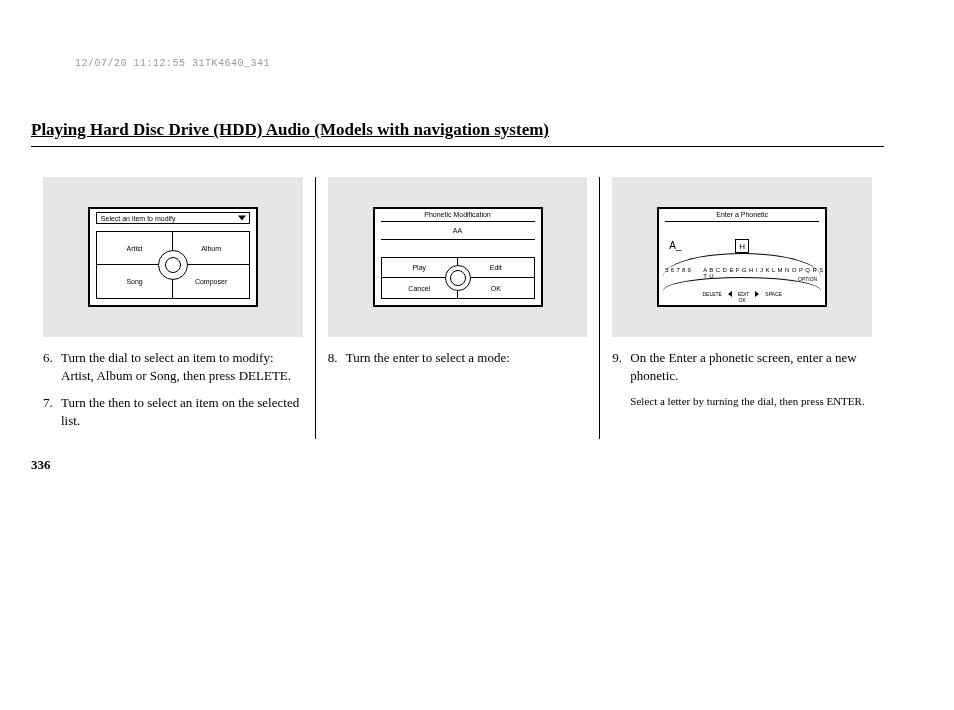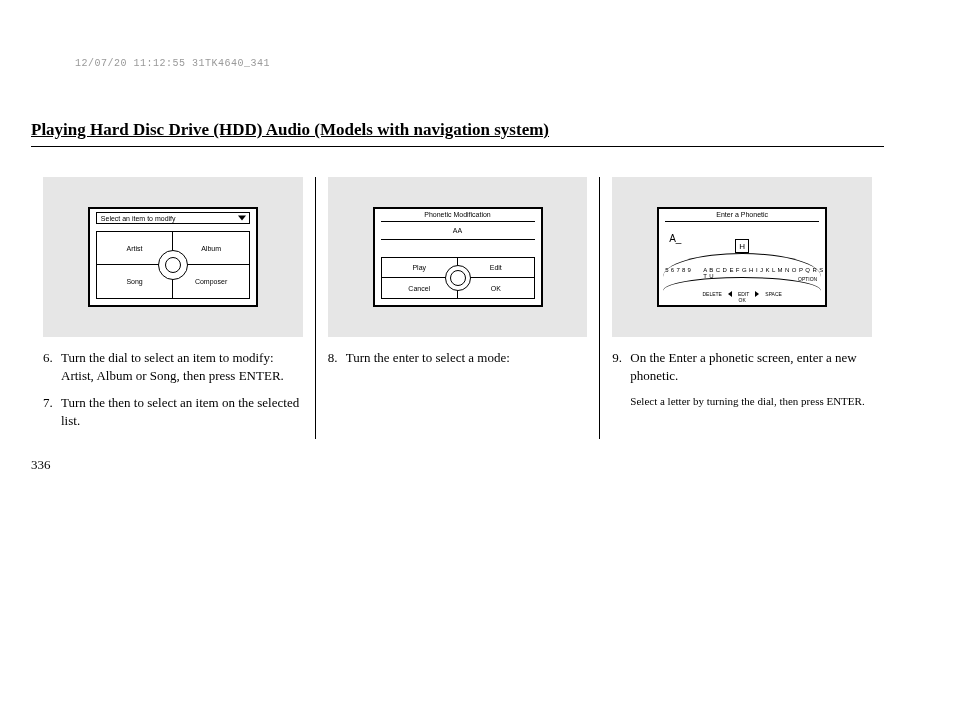--- a/index.html
+++ b/index.html
@@ -26,40 +26,40 @@
   
   .s2-title{position:absolute;top:2px;left:0;right:0;text-align:center;font-size:7px;}
   .s2-line{position:absolute;top:12px;left:6px;right:6px;border-top:1px solid #000;}
   .s2-val{position:absolute;top:18px;left:0;right:0;text-align:center;font-size:7px;}
   .s2-line2{position:absolute;top:30px;left:6px;right:6px;border-top:1px solid #000;}
   .s2-grid{position:absolute;top:48px;left:6px;right:6px;bottom:6px;border:1px solid #000;}
   .s2-grid .s1-dial{width:26px;height:26px;}
   
   .s3-title{position:absolute;top:2px;left:0;right:0;text-align:center;font-size:7px;}
   .s3-line{position:absolute;top:12px;left:6px;right:6px;border-top:1px solid #000;}
-  .s3-val{position:absolute;top:24px;left:10px;font-size:10px;}
+  .s3-val{position:absolute;top:31px;left:10px;font-size:10px;}
   .s3-hbox{position:absolute;top:30px;left:50%;transform:translateX(-50%);width:14px;height:14px;border:1px solid #000;display:flex;align-items:center;justify-content:center;font-size:8px;}
   .s3-nums{position:absolute;top:58px;left:6px;font-size:6px;letter-spacing:0.3px;}
   .s3-alpha{position:absolute;top:58px;left:44px;font-size:6px;letter-spacing:0.4px;}
   .s3-opt{position:absolute;top:67px;right:8px;font-size:5px;}
   .s3-bot{position:absolute;bottom:8px;left:0;right:0;display:flex;justify-content:center;gap:6px;font-size:5px;}
   .s3-tri-l,.s3-tri-r{width:0;height:0;border-top:3px solid transparent;border-bottom:3px solid transparent;}
   .s3-tri-l{border-right:4px solid #000;} .s3-tri-r{border-left:4px solid #000;}
   .s3-ok{position:absolute;bottom:2px;left:50%;transform:translateX(-50%);font-size:5px;}
   .s3-curve{position:absolute;top:44px;left:4px;right:4px;height:30px;border-top:1px solid #000;border-radius:80px 80px 0 0 / 24px 24px 0 0;}
   .s3-curve2{position:absolute;top:68px;left:4px;right:4px;height:20px;border-top:1px solid #000;border-radius:80px 80px 0 0 / 14px 14px 0 0;}
   
   .step { font-size: 13px; line-height: 1.35; margin: 6px 0 10px 0; display:flex; }
   .step-num { width: 18px; flex-shrink:0; }
   .step-body { flex:1; }
   .sub-bullets { list-style: none; padding-left: 4px; margin-top:2px;}
   .sub-bullets li::before { content:"•"; font-family: Arial; margin-right:4px;}
   .sub-bullets li { font-size:13px; line-height:1.35; padding-left:0; text-indent:-10px; margin-left:10px;}
   .note-para { font-size:11px; line-height:1.35; margin-top:0; padding-left:18px;}
-  .page-num { font-weight:normal; font-size:13px; margin-top:18px; }
+  .page-num { font-weight:bold; font-size:13px; margin-top:18px; }
 </style>
 </head>
 <body>
 
 <div class="page">
   <div class="header-stamp">12/07/20 11:12:55 31TK4640_341</div>
 
   <h1 class="title">Playing Hard Disc Drive (HDD) Audio (Models with navigation system)</h1>
   <hr class="title-rule">
 
@@ -77,21 +77,21 @@
             <div class="s1-row2">
               <div class="s1-cell">Song</div>
               <div class="s1-cell">Composer</div>
             </div>
             <div class="s1-dial"></div>
           </div>
         </div>
       </div>
       <div class="step">
         <div class="step-num">6.</div>
-        <div class="step-body">Turn the dial to select an item to modify: Artist, Album or Song, then press ENTER.</div>
+        <div class="step-body">Turn the dial to select an item to modify: Artist, Album or Song, then press DELETE.</div>
       </div>
       <div class="step">
         <div class="step-num">7.</div>
         <div class="step-body">Turn the then to select an item on the selected list.</div>
       </div>
     </div>
 
     <div class="col">
       <div class="screen-box">
         <div class="screen-inner">

